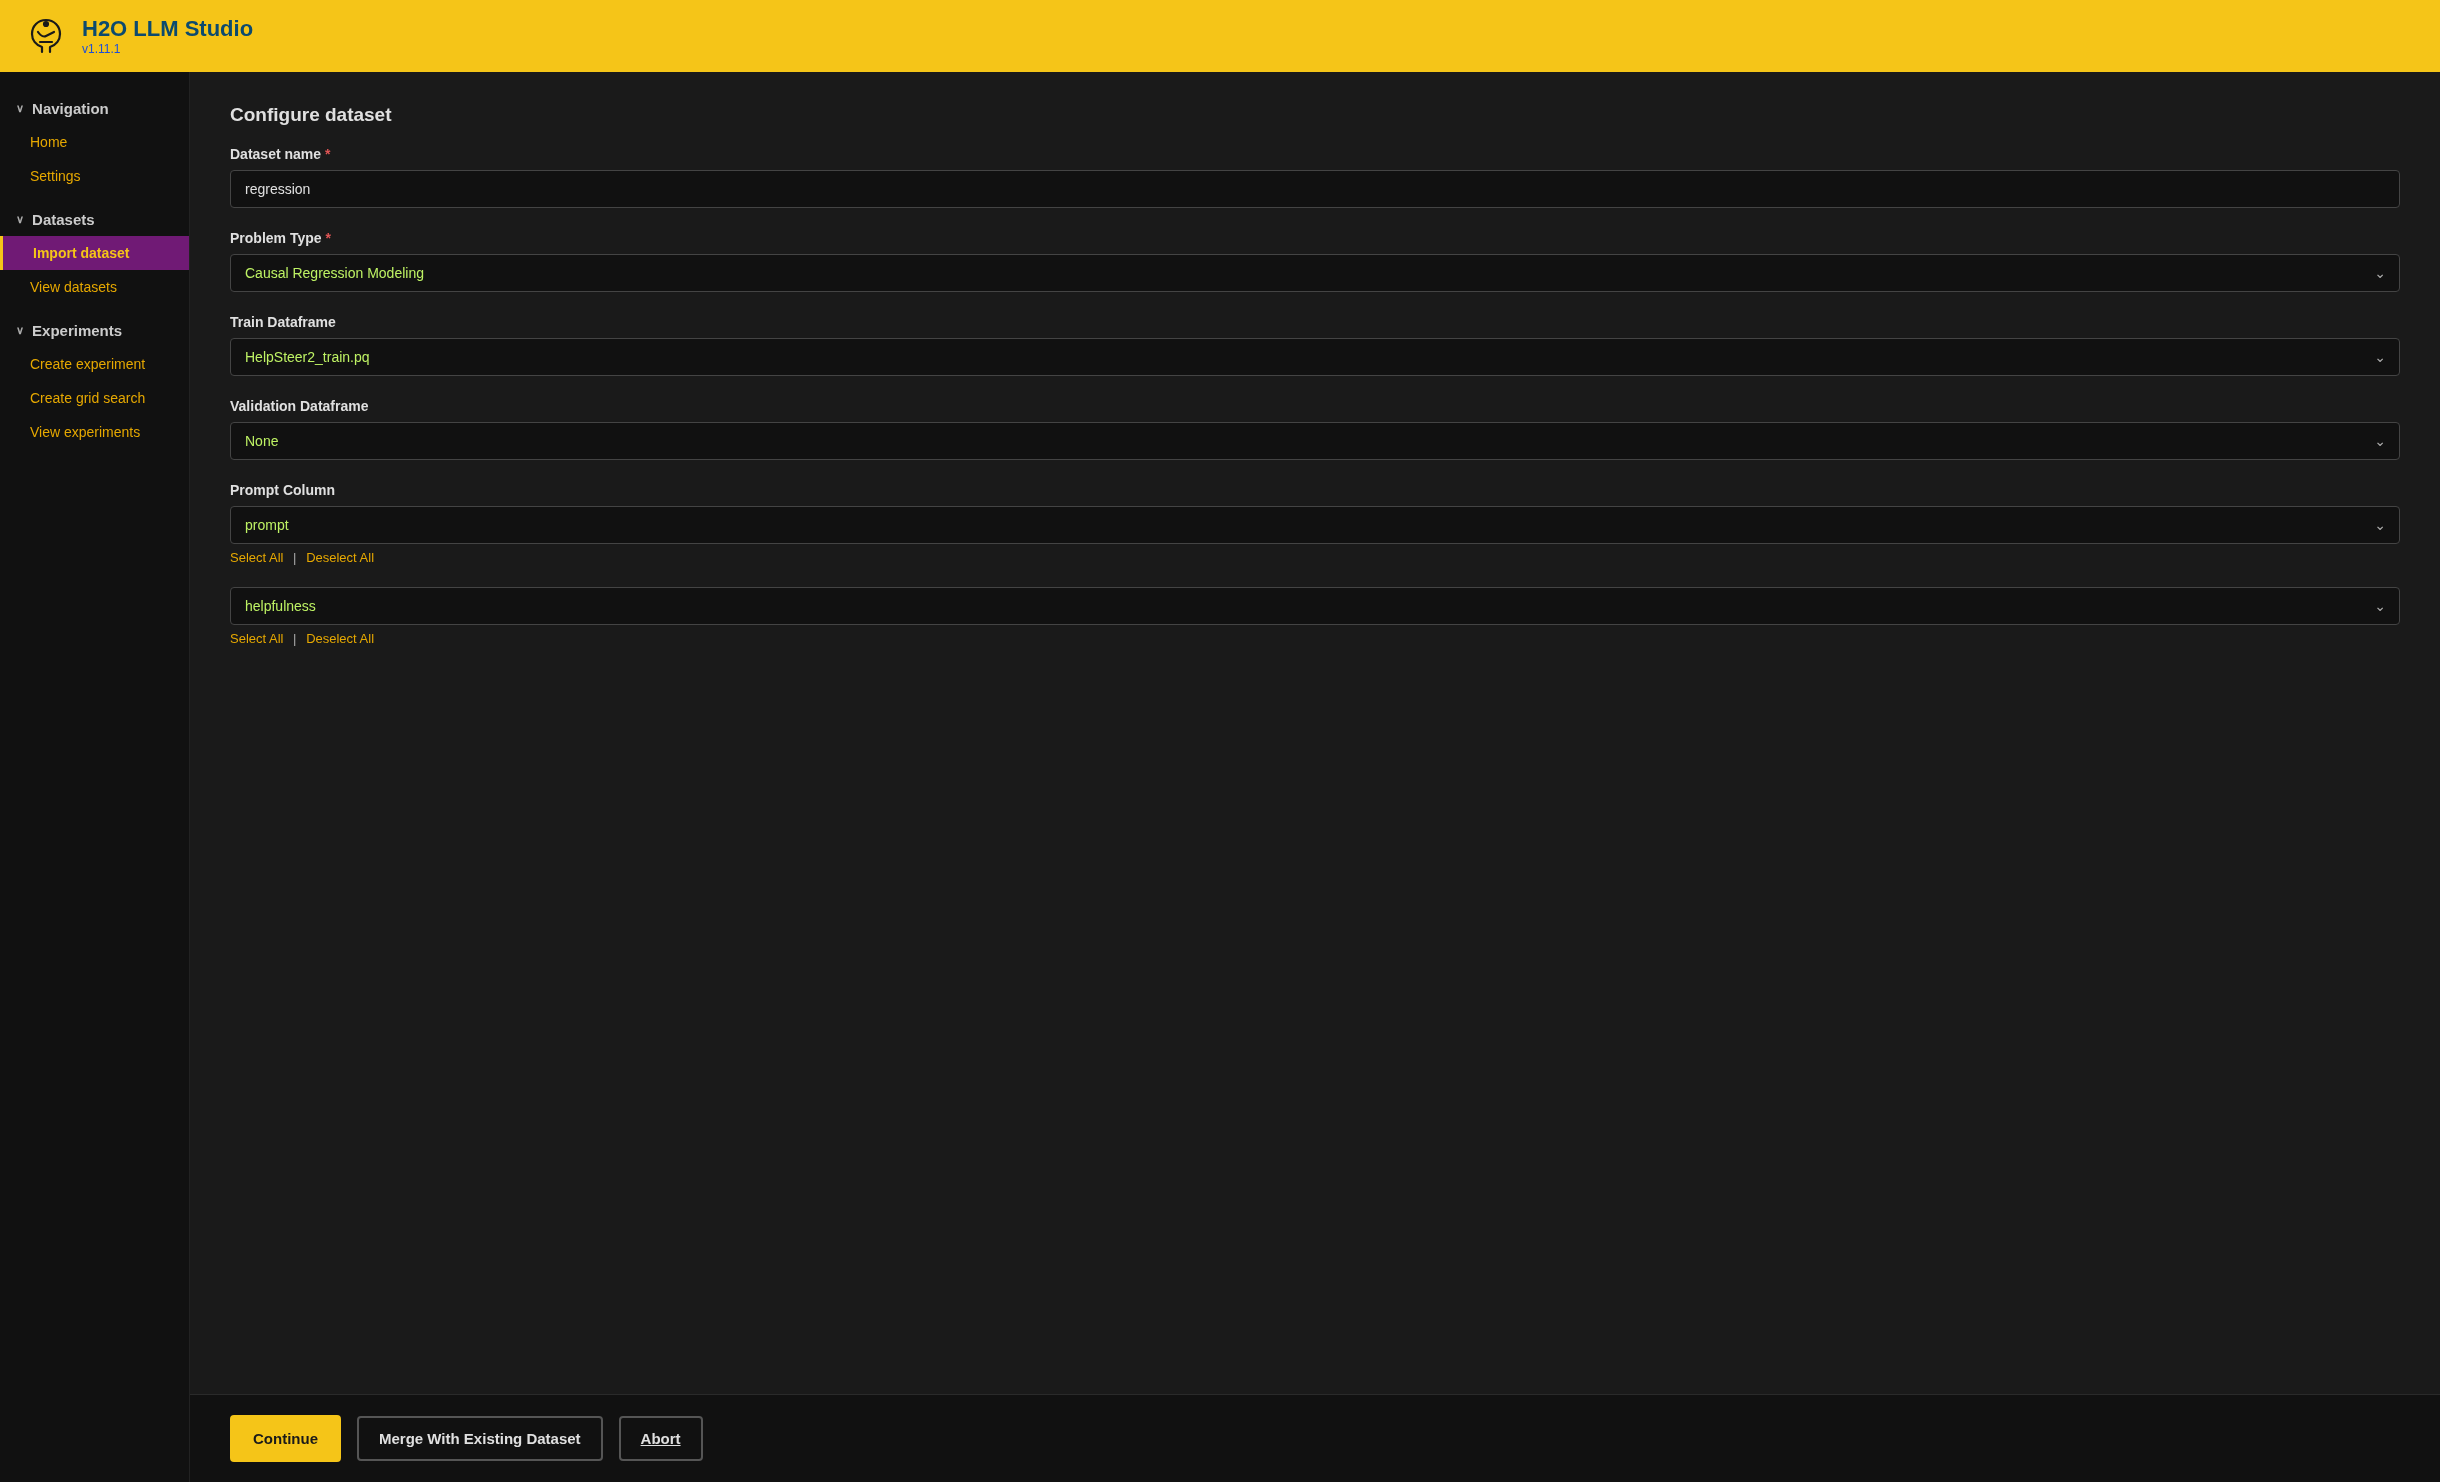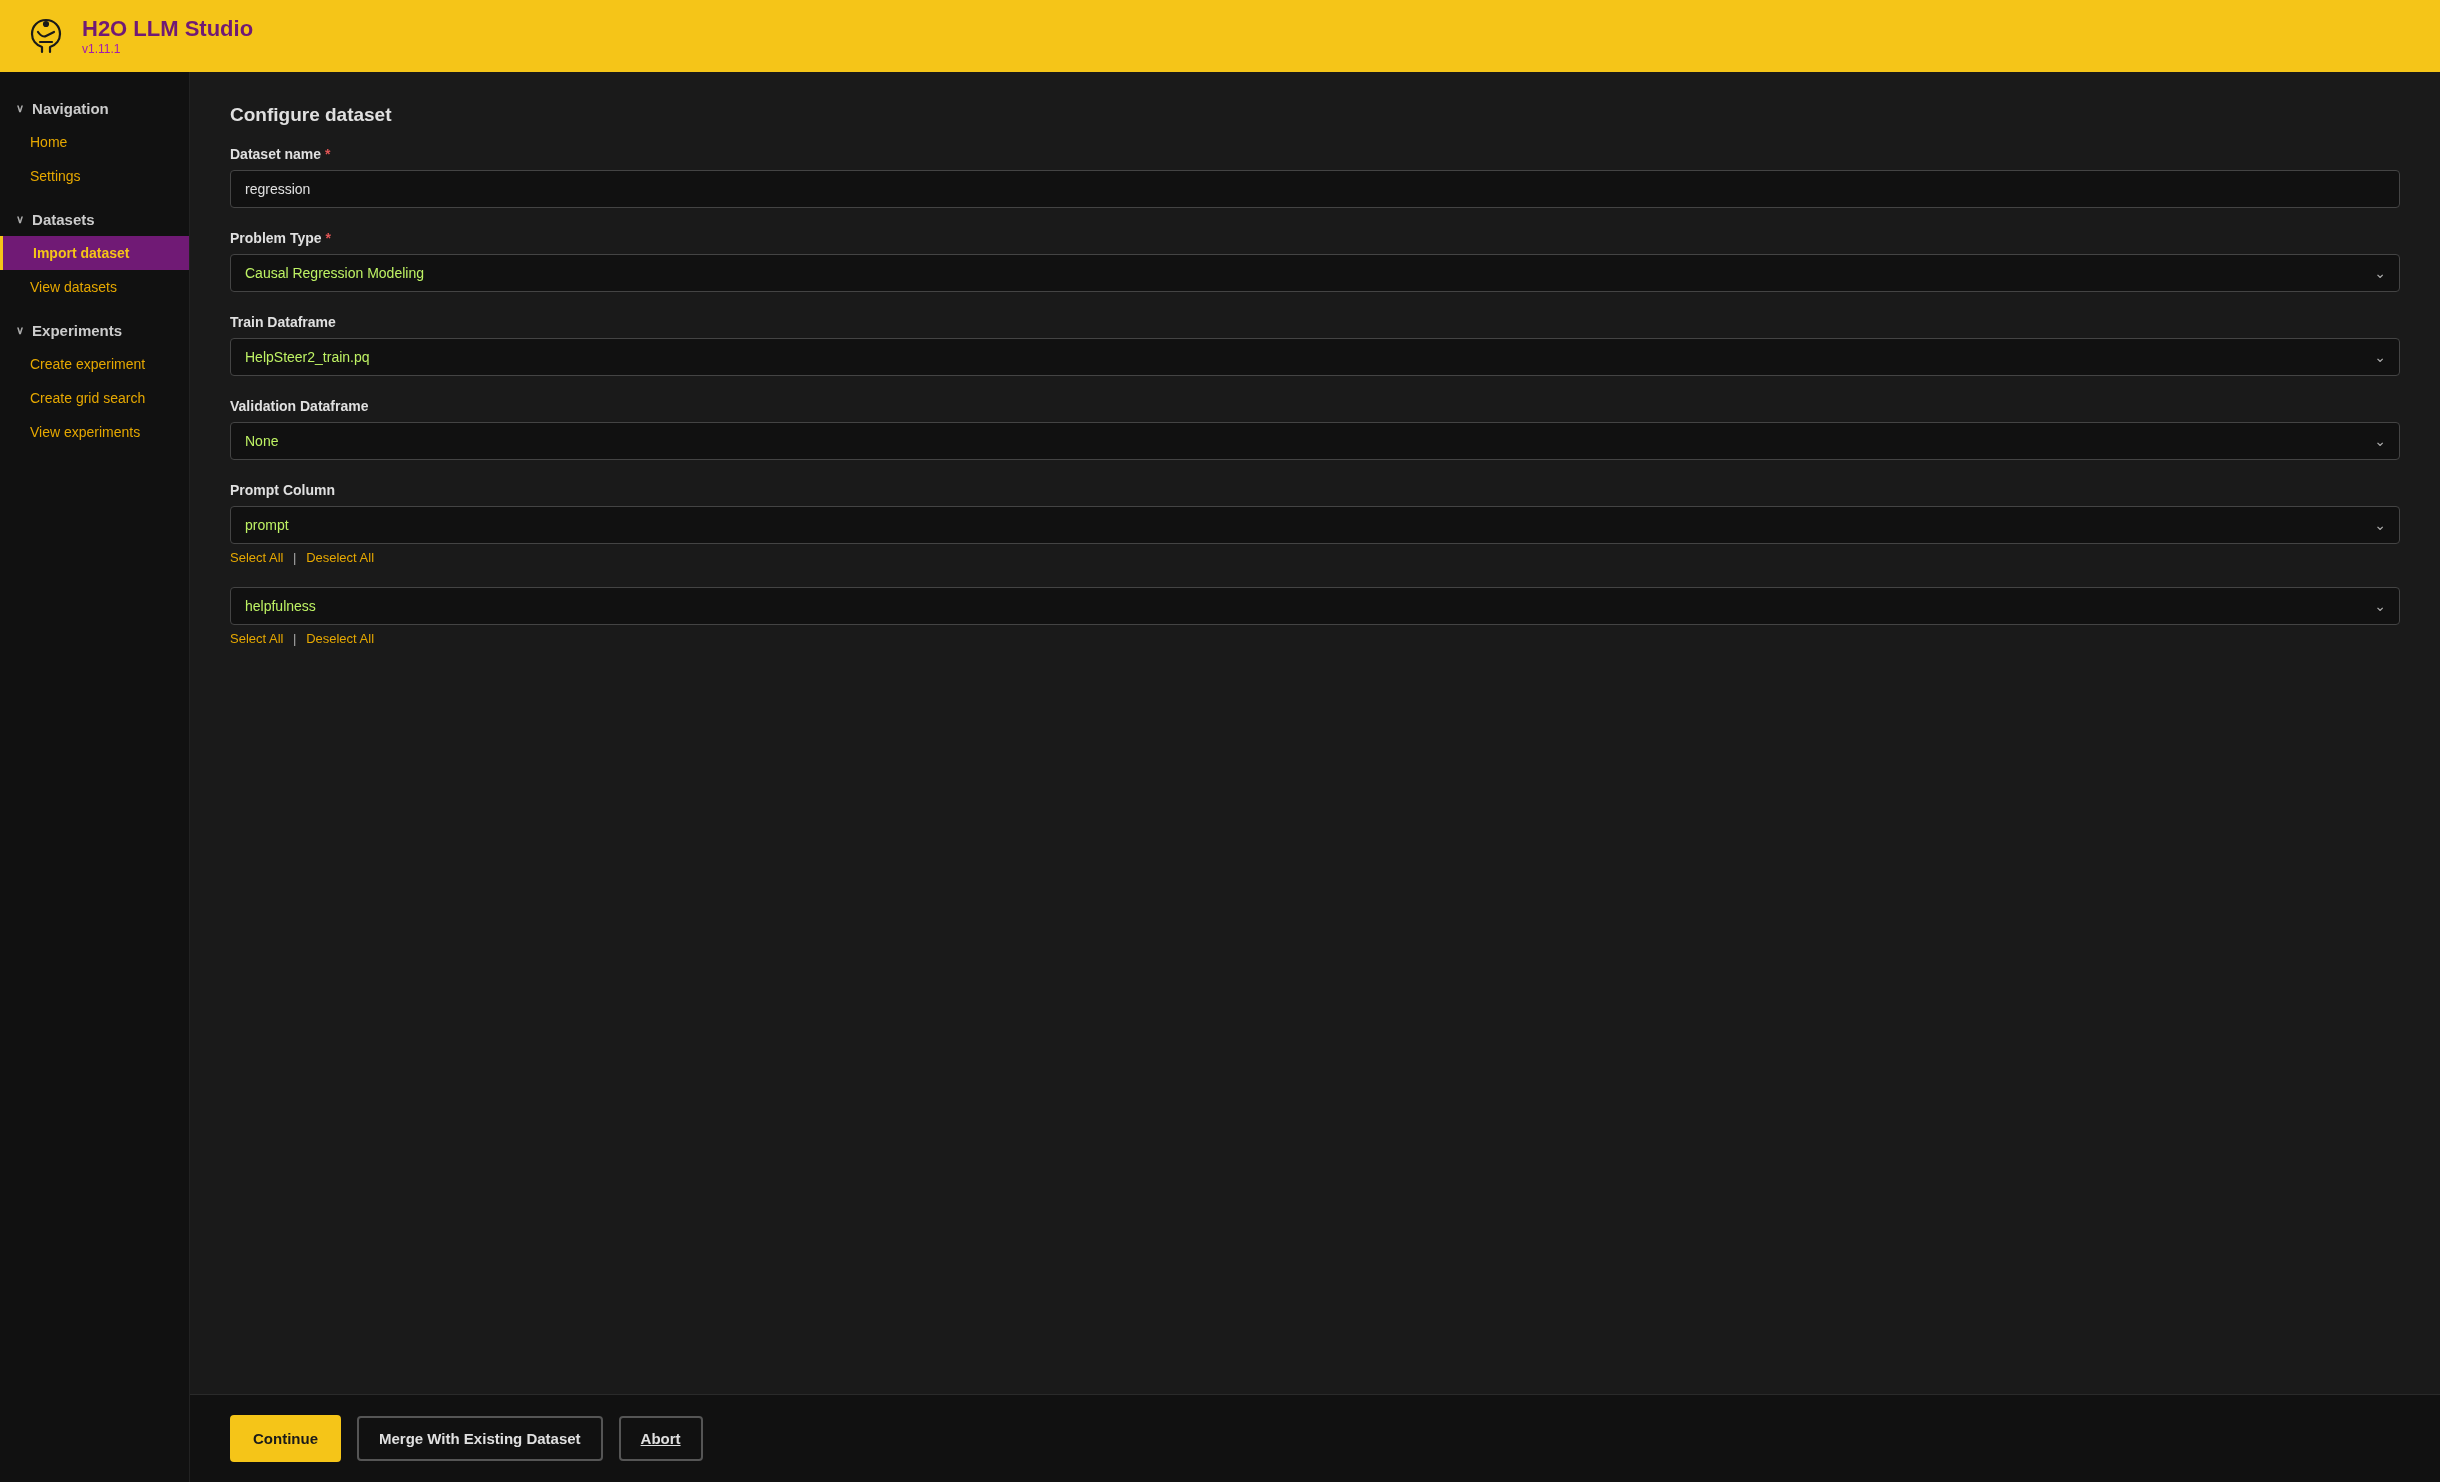--- a/index.html
+++ b/index.html
@@ -27,26 +27,26 @@
       height: 44px;
       margin-right: 14px;
     }
     .header-title-group {
       display: flex;
       flex-direction: column;
     }
     .header-title {
       font-size: 22px;
       font-weight: 700;
-      color: #701a75;
+      color: #0c4a6e;
       line-height: 1.2;
     }
     .header-version {
       font-size: 12px;
-      color: #a21caf;
+      color: #1d4ed8;
     }
 
     
     .main-layout {
       display: flex;
       flex: 1;
       overflow: hidden;
     }
 
     

